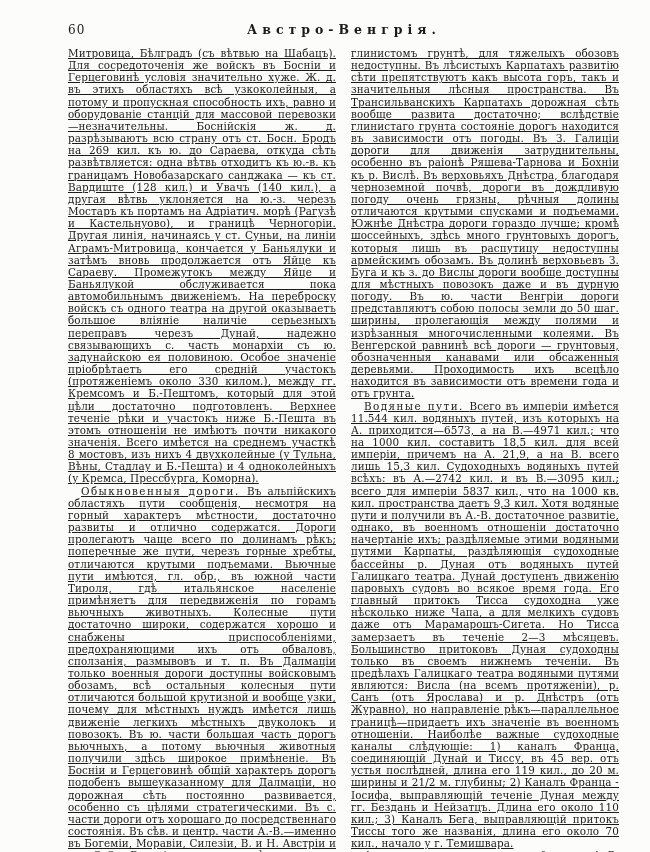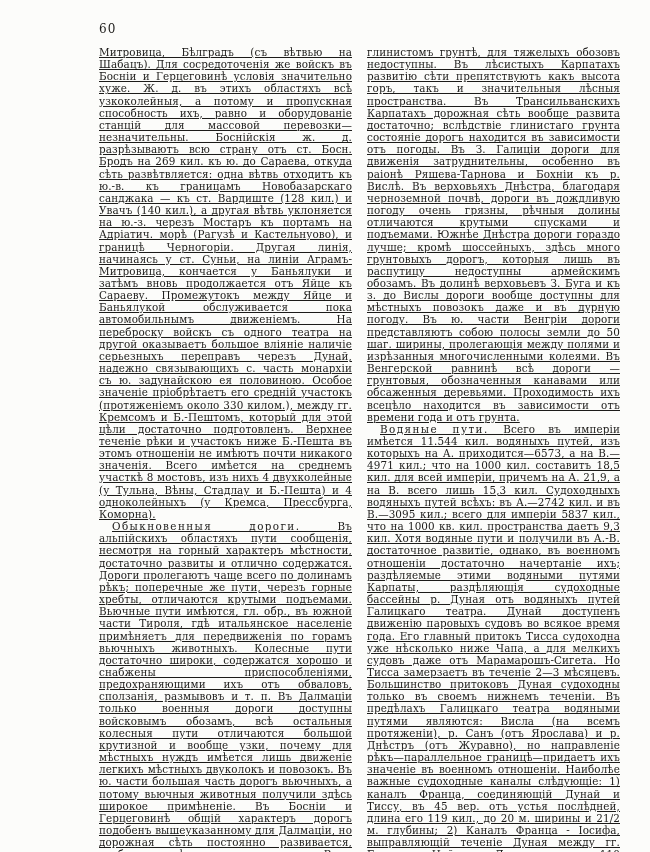--- a/index.html
+++ b/index.html
@@ -13,21 +13,20 @@
     font-family: "DejaVu Serif", "Liberation Serif", serif;
     color: #1c1b19;
     overflow: hidden;
   }
   .page {
     position: relative;
     width: 650px;
     height: 852px;
     background: #fcfcfa;
     box-sizing: border-box;
-    padding-left: 31px;
   }
   .header {
     display: flex;
     align-items: baseline;
     padding: 22px 30px 8px 68px;
   }
   .page-number {
     width: 46px;
     font-size: 12px;
     letter-spacing: 1px;
@@ -65,20 +64,21 @@
   .lead {
     letter-spacing: 1.4px;
   }
 </style>
 </head>
 <body>
 
 <div class="page">
   <div class="header">
     <span class="page-number">60</span>
+    <span class="running-title">Австро-Венгрія.</span>
     <span class="header-spacer"></span>
   </div>
   <div class="columns">
     <div class="col">
         <p class="noindent">Митровица, Бѣлградъ (съ вѣтвью на Шабацъ). Для сосредоточенія же войскъ въ Босніи и Герцеговинѣ условія значительно хуже. Ж. д. въ этихъ областяхъ всѣ узкоколейныя, а потому и пропускная способность ихъ, равно и оборудованіе станцій для массовой перевозки—незначительны. Боснійскія ж. д. разрѣзываютъ всю страну отъ ст. Босн. Бродъ на 269 кил. къ ю. до Сараева, откуда сѣть развѣтвляется: одна вѣтвь отходитъ къ ю.-в. къ границамъ Новобазарскаго санджака — къ ст. Вардиште (128 кил.) и Увачъ (140 кил.), а другая вѣтвь уклоняется на ю.-з. черезъ Мостаръ къ портамъ на Адріатич. морѣ (Рагузѣ и Кастельнуово), и границѣ Черногоріи. Другая линія, начинаясь у ст. Суньи, на линіи Аграмъ-Митровица, кончается у Баньялуки и затѣмъ вновь продолжается отъ Яйце къ Сараеву. Промежутокъ между Яйце и Баньялукой обслуживается пока автомобильнымъ движеніемъ. На переброску войскъ съ одного театра на другой оказываетъ большое вліяніе наличіе серьезныхъ переправъ черезъ Дунай, надежно связывающихъ с. часть монархіи съ ю. задунайскою ея половиною. Особое значеніе пріобрѣтаетъ его средній участокъ (протяженіемъ около 330 килом.), между гг. Кремсомъ и Б.-Пештомъ, который для этой цѣли достаточно подготовленъ. Верхнее теченіе рѣки и участокъ ниже Б.-Пешта въ этомъ отношеніи не имѣютъ почти никакого значенія. Всего имѣется на среднемъ участкѣ 8 мостовъ, изъ нихъ 4 двухколейные (у Тульна, Вѣны, Стадлау и Б.-Пешта) и 4 одноколейныхъ (у Кремса, Прессбурга, Коморна).</p>
         <p><span class="lead">Обыкновенныя дороги. </span>Въ альпійскихъ областяхъ пути сообщенія, несмотря на горный характеръ мѣстности, достаточно развиты и отлично содержатся. Дороги пролегаютъ чаще всего по долинамъ рѣкъ; поперечные же пути, черезъ горные хребты, отличаются крутыми подъемами. Вьючные пути имѣются, гл. обр., въ южной части Тироля, гдѣ итальянское населеніе примѣняетъ для передвиженія по горамъ вьючныхъ животныхъ. Колесные пути достаточно широки, содержатся хорошо и снабжены приспособленіями, предохраняющими ихъ отъ обваловъ, сползанія, размывовъ и т. п. Въ Далмаціи только военныя дороги доступны войсковымъ обозамъ, всѣ остальныя колесныя пути отличаются большой крутизной и вообще узки, почему для мѣстныхъ нуждъ имѣется лишь движеніе легкихъ мѣстныхъ двуколокъ и повозокъ. Въ ю. части большая часть дорогъ вьючныхъ, а потому вьючныя животныя получили здѣсь широкое примѣненіе. Въ Босніи и Герцеговинѣ общій характеръ дорогъ подобенъ вышеуказанному для Далмаціи, но дорожная сѣть постоянно развивается, особенно съ цѣлями стратегическими. Въ с. части дороги отъ хорошаго до посредственнаго состоянія. Въ сѣв. и центр. части А.-В.—именно въ Богеміи, Моравіи, Силезіи, В. и Н. Австріи и въ С.-З. Венгріи—дорожная сѣть развита, дорогъ много, и ихъ хорошо содержатъ. Въ части А.-В. (въ области Карпатъ) дороги отличаются твердымъ грунтомъ. Въ предгорьяхъ въ Венгріи важнѣйшія дороги пролегаютъ рѣчными долинами и въ ихъ с.-в. части много дорогъ королевства путей немного. Къ с. отъ главнаго хребта достаточно шоссейныхъ дорогъ; грунтовые же пути, въ дождливую погоду при</p>
       </div>
     <div class="col">
         <p class="noindent">глинистомъ грунтѣ, для тяжелыхъ обозовъ недоступны. Въ лѣсистыхъ Карпатахъ развитію сѣти препятствуютъ какъ высота горъ, такъ и значительныя лѣсныя пространства. Въ Трансильванскихъ Карпатахъ дорожная сѣть вообще развита достаточно; вслѣдствіе глинистаго грунта состояніе дорогъ находится въ зависимости отъ погоды. Въ З. Галиціи дороги для движенія затруднительны, особенно въ раіонѣ Ряшева-Тарнова и Бохніи къ р. Вислѣ. Въ верховьяхъ Днѣстра, благодаря черноземной почвѣ, дороги въ дождливую погоду очень грязны, рѣчныя долины отличаются крутыми спусками и подъемами. Южнѣе Днѣстра дороги гораздо лучше; кромѣ шоссейныхъ, здѣсь много грунтовыхъ дорогъ, которыя лишь въ распутицу недоступны армейскимъ обозамъ. Въ долинѣ верховьевъ З. Буга и къ з. до Вислы дороги вообще доступны для мѣстныхъ повозокъ даже и въ дурную погоду. Въ ю. части Венгріи дороги представляютъ собою полосы земли до 50 шаг. ширины, пролегающія между полями и изрѣзанныя многочисленными колеями. Въ Венгерской равнинѣ всѣ дороги — грунтовыя, обозначенныя канавами или обсаженныя деревьями. Проходимость ихъ всецѣло находится въ зависимости отъ времени года и отъ грунта.</p>
         <p><span class="lead">Водяные пути. </span>Всего въ имперіи имѣется 11.544 кил. водяныхъ путей, изъ которыхъ на А. приходится—6573, а на В.—4971 кил.; что на 1000 кил. составитъ 18,5 кил. для всей имперіи, причемъ на А. 21,9, а на В. всего лишь 15,3 кил. Судоходныхъ водяныхъ путей всѣхъ: въ А.—2742 кил. и въ В.—3095 кил.; всего для имперіи 5837 кил., что на 1000 кв. кил. пространства даетъ 9,3 кил. Хотя водяные пути и получили въ А.-В. достаточное развитіе, однако, въ военномъ отношеніи достаточно начертаніе ихъ; раздѣляемые этими водяными путями Карпаты, раздѣляющія судоходные бассейны р. Дуная отъ водяныхъ путей Галицкаго театра. Дунай доступенъ движенію паровыхъ судовъ во всякое время года. Его главный притокъ Тисса судоходна уже нѣсколько ниже Чапа, а для мелкихъ судовъ даже отъ Марамарошъ-Сигета. Но Тисса замерзаетъ въ теченіе 2—3 мѣсяцевъ. Большинство притоковъ Дуная судоходны только въ своемъ нижнемъ теченіи. Въ предѣлахъ Галицкаго театра водяными путями являются: Висла (на всемъ протяженіи), р. Санъ (отъ Ярослава) и р. Днѣстръ (отъ Журавно), но направленіе рѣкъ—параллельное границѣ—придаетъ ихъ значеніе въ военномъ отношеніи. Наиболѣе важные судоходные каналы слѣдующіе: 1) каналъ Франца, соединяющій Дунай и Тиссу, въ 45 вер. отъ устья послѣдней, длина его 119 кил., до 20 м. ширины и 21/2 м. глубины; 2) Каналъ Франца - Іосифа, выправляющій теченіе Дуная между гг. Бездань и Нейзатцъ. Длина его около 110 кил.; 3) Каналъ Бега, выправляющій притокъ Тиссы того же названія, длина его около 70 кил., начало у г. Темишвара.</p>

